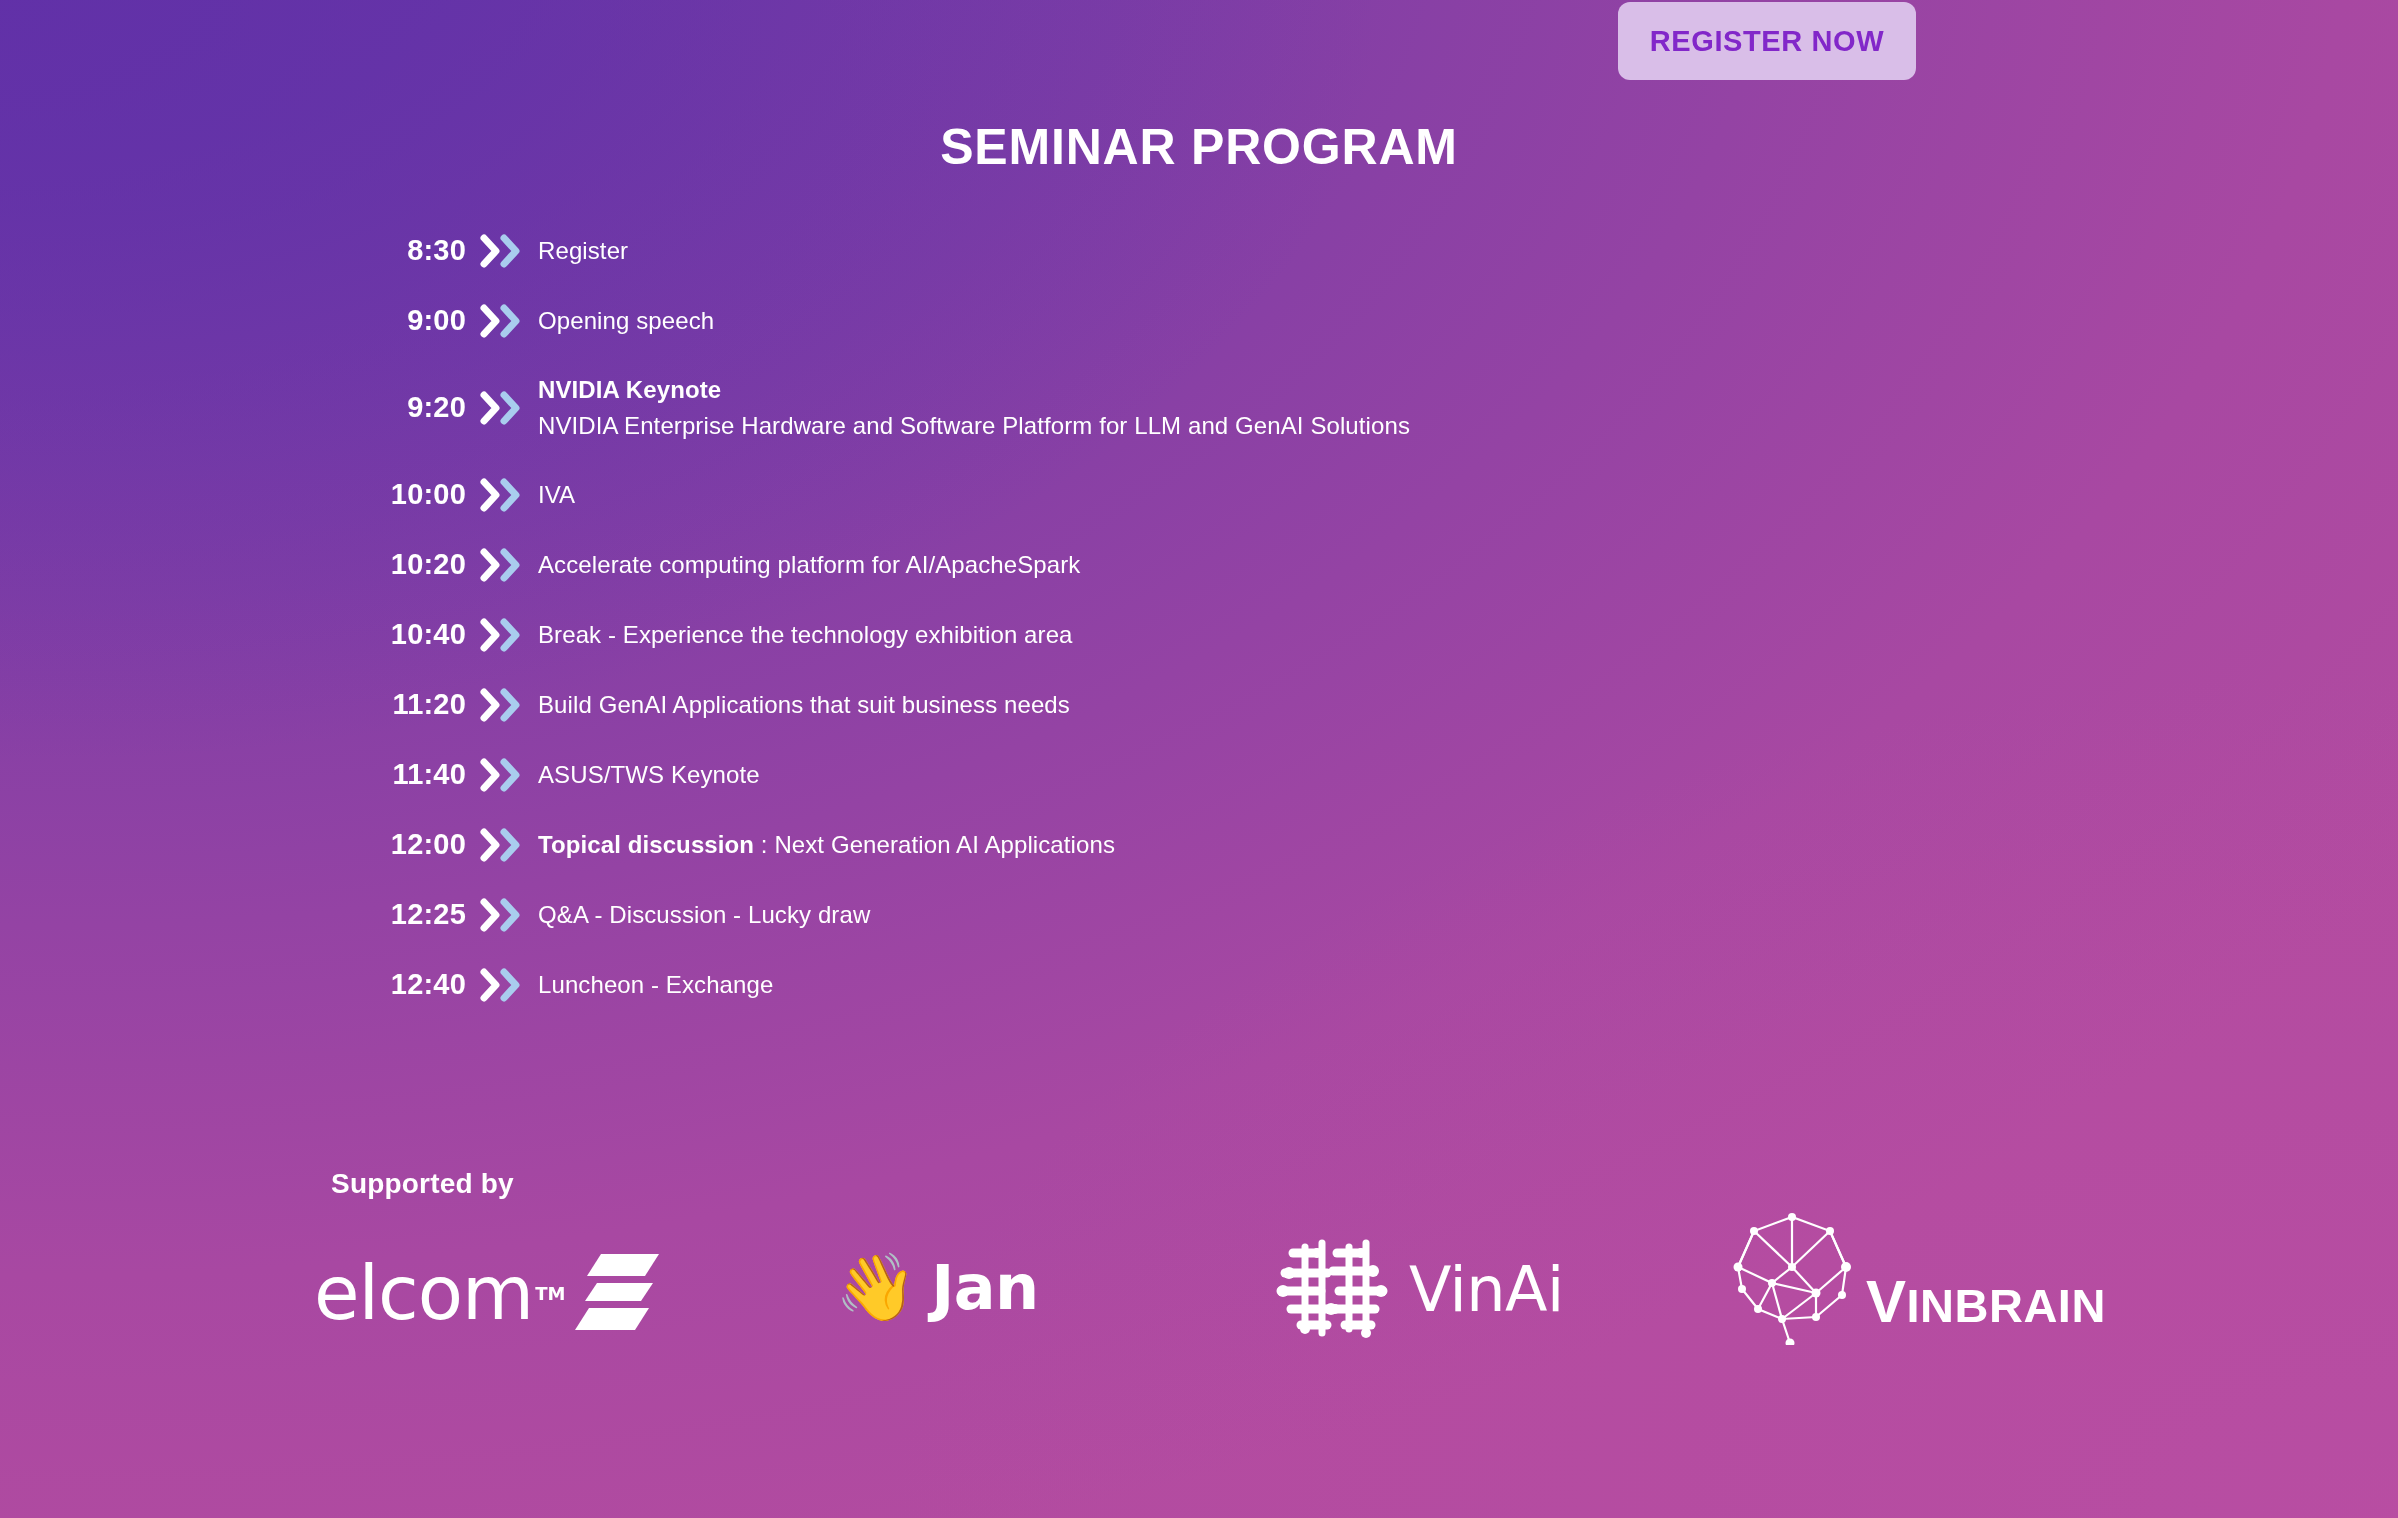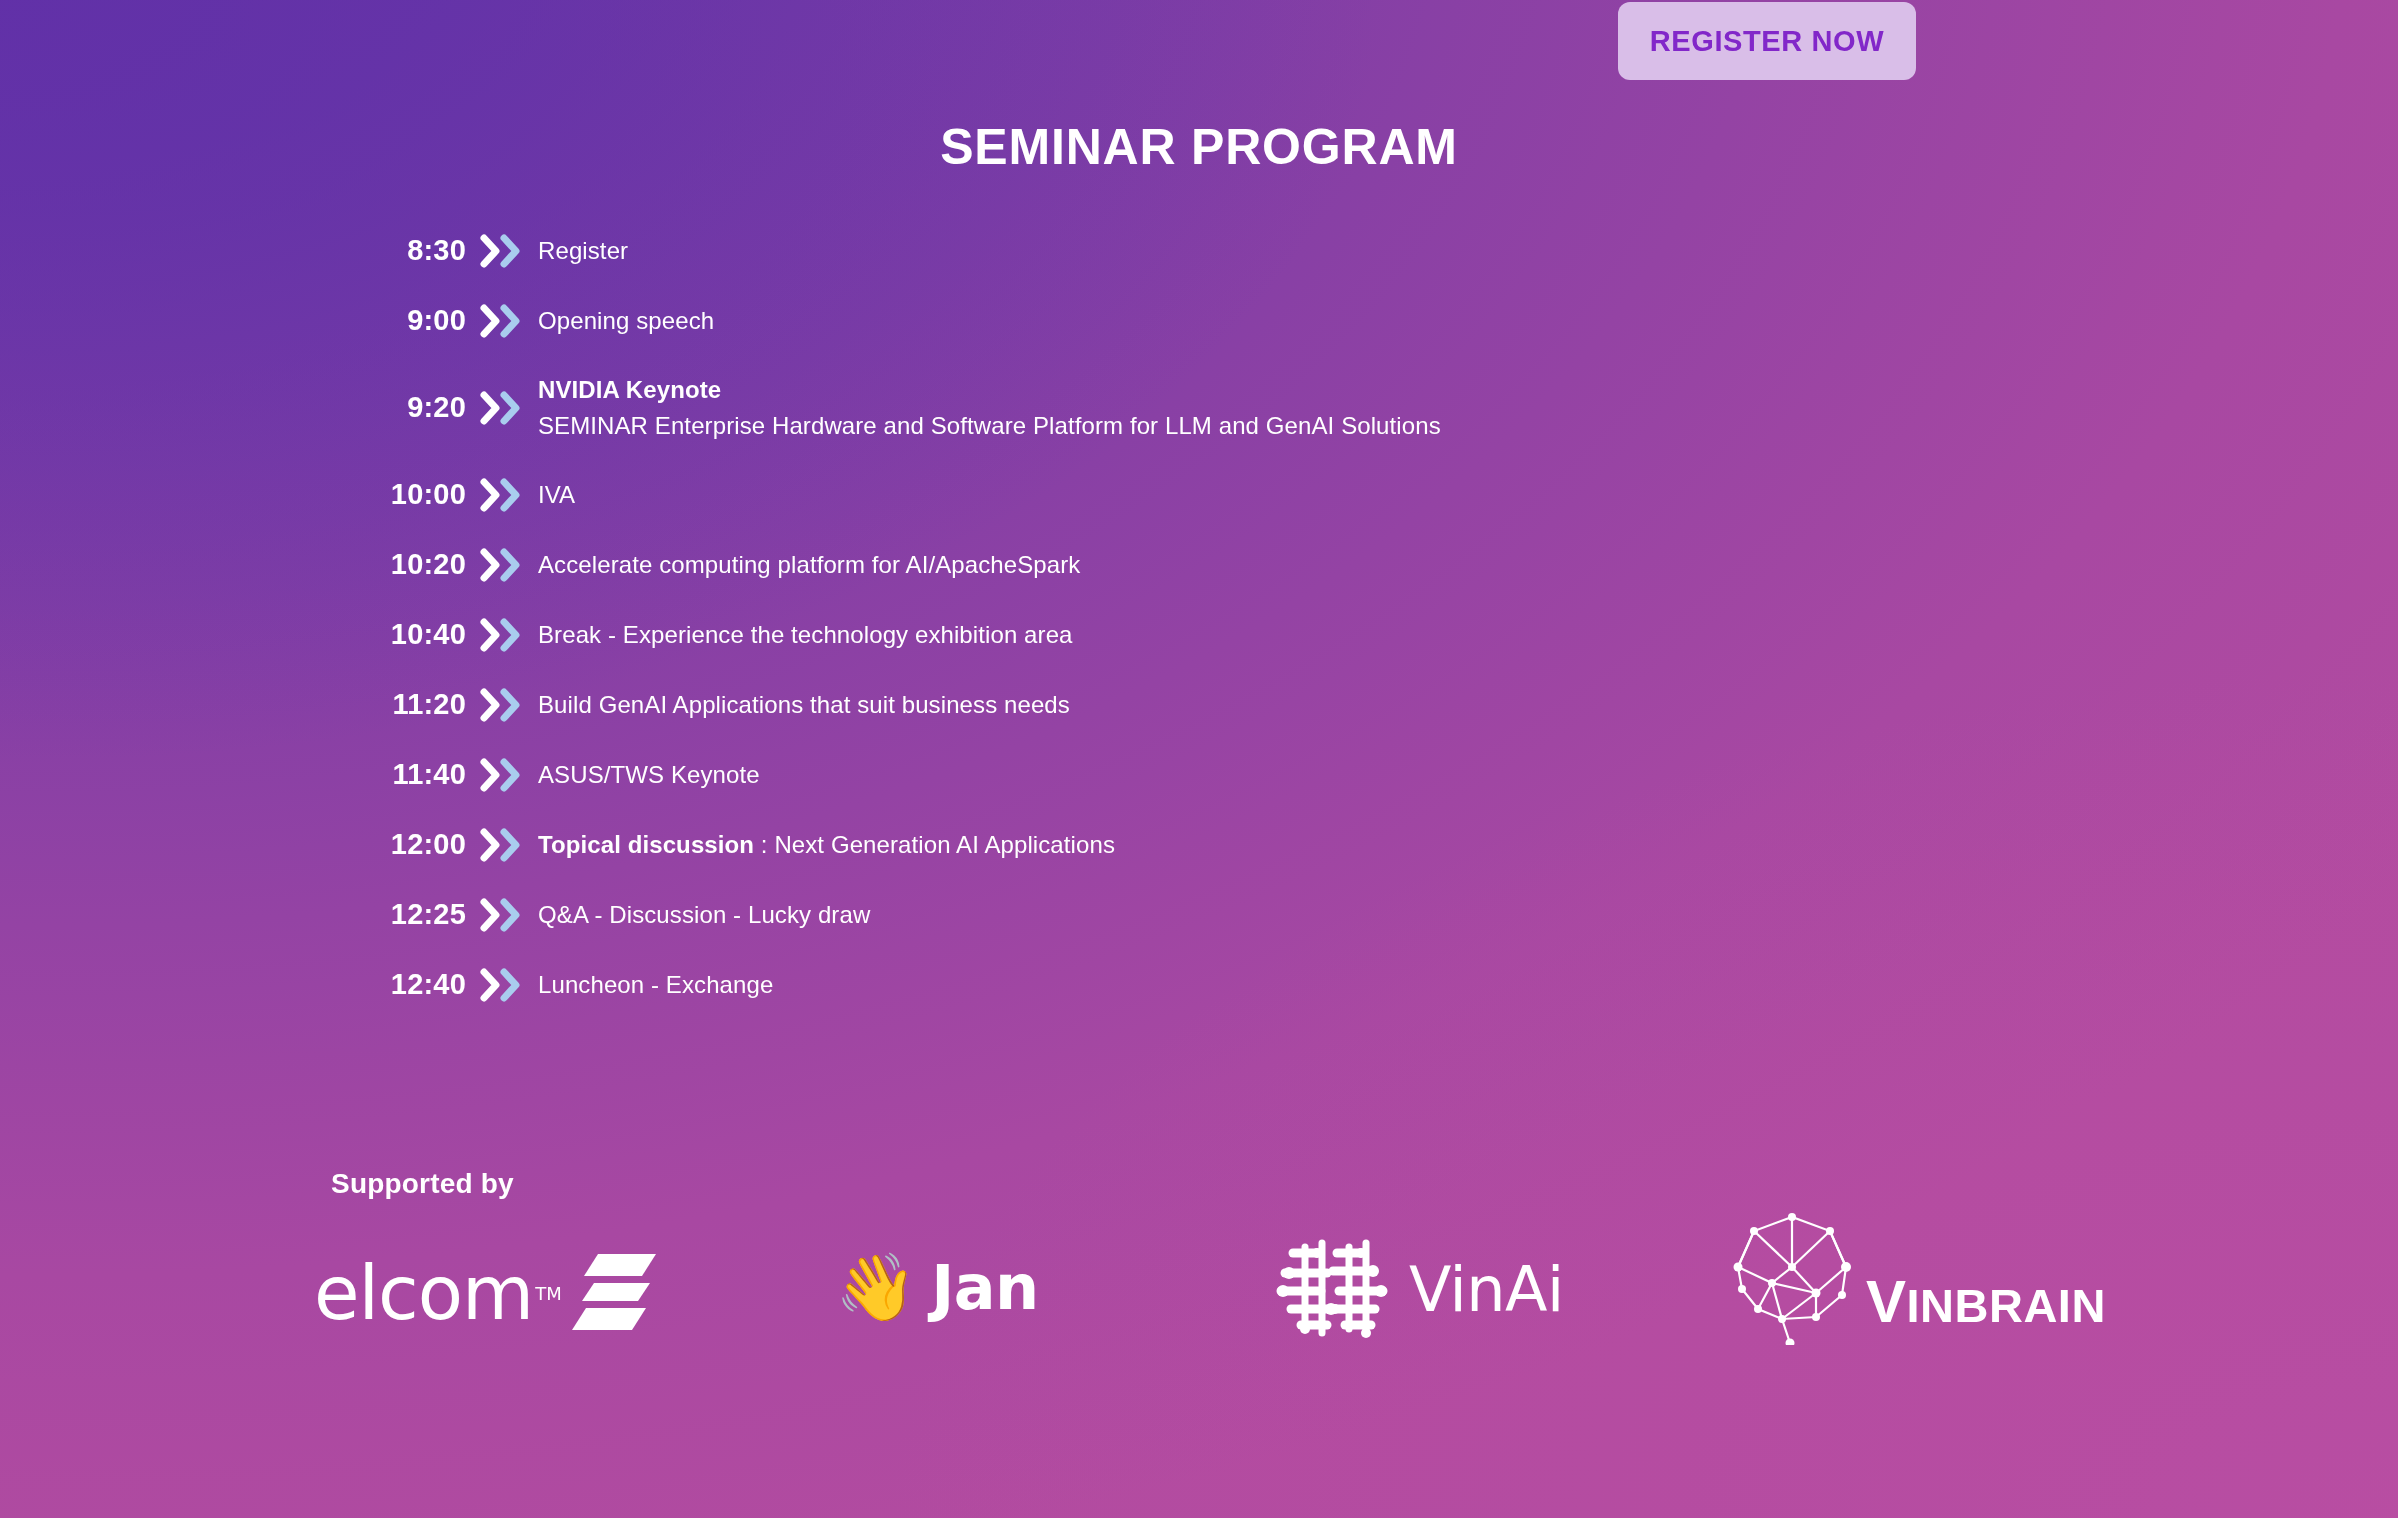--- a/index.html
+++ b/index.html
@@ -149,20 +149,21 @@
     letter-spacing: -1px;
     line-height: 1;
     font-family: "DejaVu Sans", sans-serif;
   }
   .elcom-tm {
     color: #ffffff;
     font-size: 18px;
     vertical-align: super;
     margin-left: 2px;
     font-family: "DejaVu Sans", sans-serif;
+    font-weight: bold;
   }
   .jan-word {
     color: #ffffff;
     font-size: 62px;
     font-weight: bold;
     letter-spacing: -0.5px;
     margin-left: 14px;
     font-family: "DejaVu Sans", sans-serif;
   }
   .jan-hand { font-size: 66px; line-height: 1; }
@@ -222,21 +223,21 @@
   <div class="sched-row row-tall">
     <div class="sched-time">9:20</div>
     <div class="sched-icon">
       <svg width="44" height="34" viewBox="0 0 44 34">
           <path d="M4 4 L16 17 L4 30" fill="none" stroke="#ffffff" stroke-width="7" stroke-linecap="round" stroke-linejoin="round"></path>
           <path d="M24 4 L36 17 L24 30" fill="none" stroke="#A9CDEE" stroke-width="7" stroke-linecap="round" stroke-linejoin="round"></path>
         </svg>
     </div>
     <div class="sched-text">
       <span class="sched-title-line">NVIDIA Keynote</span>
-      <span class="sched-sub-line">SEMINAR Enterprise Hardware and Software Platform for LLM and GenAI Solutions</span>
+      <span class="sched-sub-line">NVIDIA Enterprise Hardware and Software Platform for LLM and GenAI Solutions</span>
     </div>
   </div>
 
   <div class="sched-row">
     <div class="sched-time">10:00</div>
     <div class="sched-icon">
       <svg width="44" height="34" viewBox="0 0 44 34">
           <path d="M4 4 L16 17 L4 30" fill="none" stroke="#ffffff" stroke-width="7" stroke-linecap="round" stroke-linejoin="round"></path>
           <path d="M24 4 L36 17 L24 30" fill="none" stroke="#A9CDEE" stroke-width="7" stroke-linecap="round" stroke-linejoin="round"></path>
         </svg>

